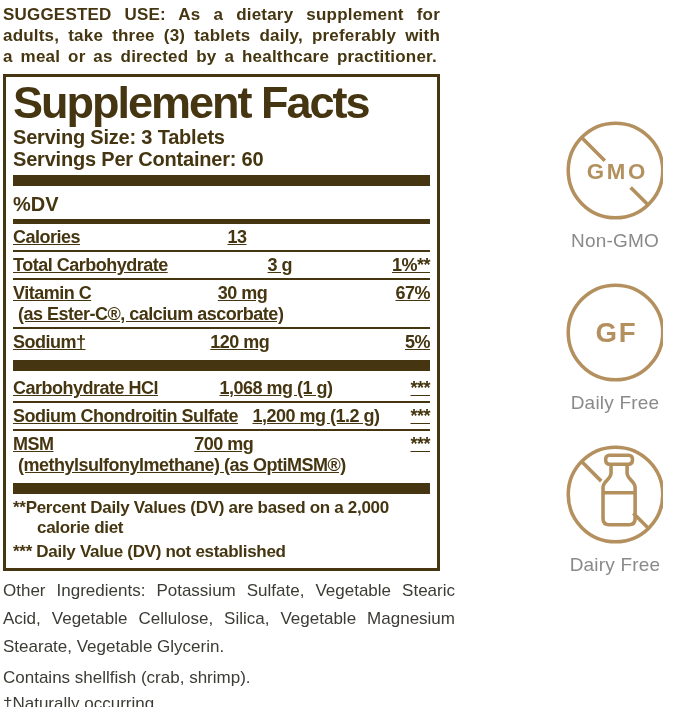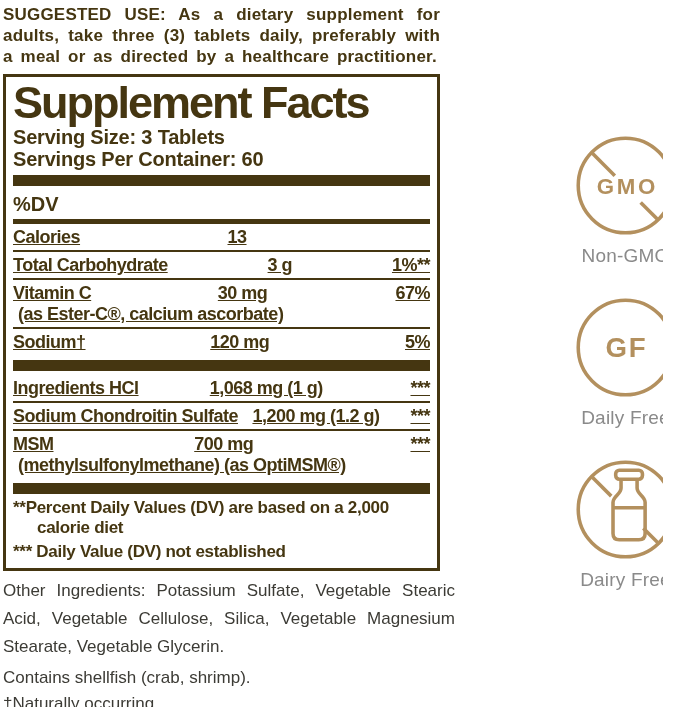--- a/index.html
+++ b/index.html
@@ -35,22 +35,22 @@
   .line1 .dv{min-width:36px;text-align:right;white-space:nowrap;}
   .sub{padding-left:5px;line-height:21px;}
 
   .fn{font-size:17px;line-height:20px;font-weight:700;letter-spacing:-.3px;
       padding-left:24px;text-indent:-24px;margin-top:4px;}
 
   .other{margin:6px 0 0;width:452px;font-size:17px;line-height:28px;color:var(--body-text);
          text-align:justify;}
   .plain{margin:8px 0 0;font-size:17px;line-height:18px;color:var(--body-text);}
 
-  .right-col{position:absolute;left:551px;top:132px;width:128px;
-             display:flex;flex-direction:column;align-items:flex-end;}
+  .right-col{position:absolute;left:551px;top:117px;width:128px;
+             display:flex;flex-direction:column;align-items:center;}
   .badge{display:flex;flex-direction:column;align-items:center;margin-bottom:28px;}
   .badge svg{width:107px;height:107px;display:block;}
   .badge-label{margin-top:7px;font-size:19px;line-height:20px;color:var(--badge-label-gray);
                letter-spacing:.2px;white-space:nowrap;}
   .stroke{fill:none;stroke:var(--badge-tan);stroke-width:4;}
   .badge text{fill:var(--badge-tan);font-family:"Liberation Sans",sans-serif;font-weight:700;}
 </style>
 </head>
 <body>
 
@@ -103,21 +103,21 @@
           <span class="n">Sodium†</span>
           <span class="amt">120 mg</span>
           <span class="dv">5%</span>
         </div>
       </div>
 
       <div class="bar thick"></div>
 
       <div class="sf-row">
         <div class="line1">
-          <span class="n">Ingredients HCl</span>
+          <span class="n">Carbohydrate HCl</span>
           <span class="amt">1,068 mg (1 g)</span>
           <span class="dv">***</span>
         </div>
       </div>
 
       <div class="sf-row sep">
         <div class="line1">
           <span class="n">Sodium Chondroitin Sulfate</span>
           <span class="amt">1,200 mg (1.2 g)</span>
           <span class="dv">***</span>

